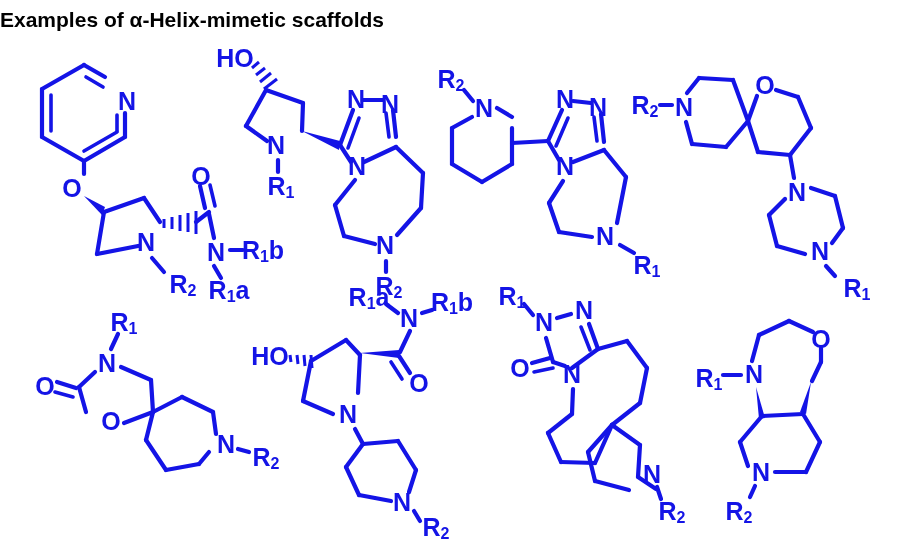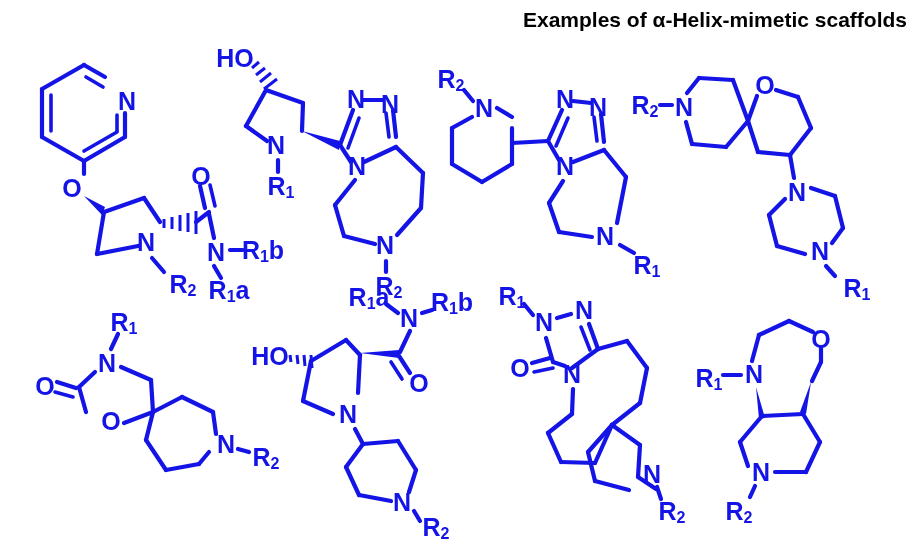--- a/index.html
+++ b/index.html
@@ -10,21 +10,21 @@
     overflow:hidden;
     position:relative;
   }
   #figure{
     position:relative;
     width:907px;height:545px;
   }
   #title{
     position:absolute;
     top:8px;left:0;width:907px;
-    text-align:right;
+    text-align:left;
     font-family:"Liberation Sans", sans-serif;
     font-weight:bold;
     font-size:21px;
     color:#000000;
     letter-spacing:0px;
   }
   #canvas{
     position:absolute;
     top:0;left:0;
     width:907px;height:545px;

